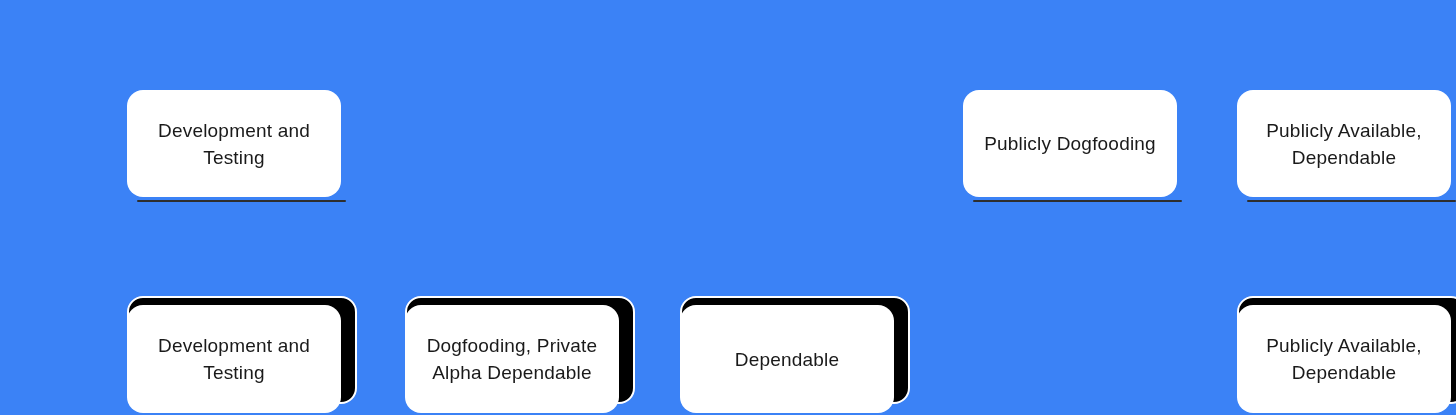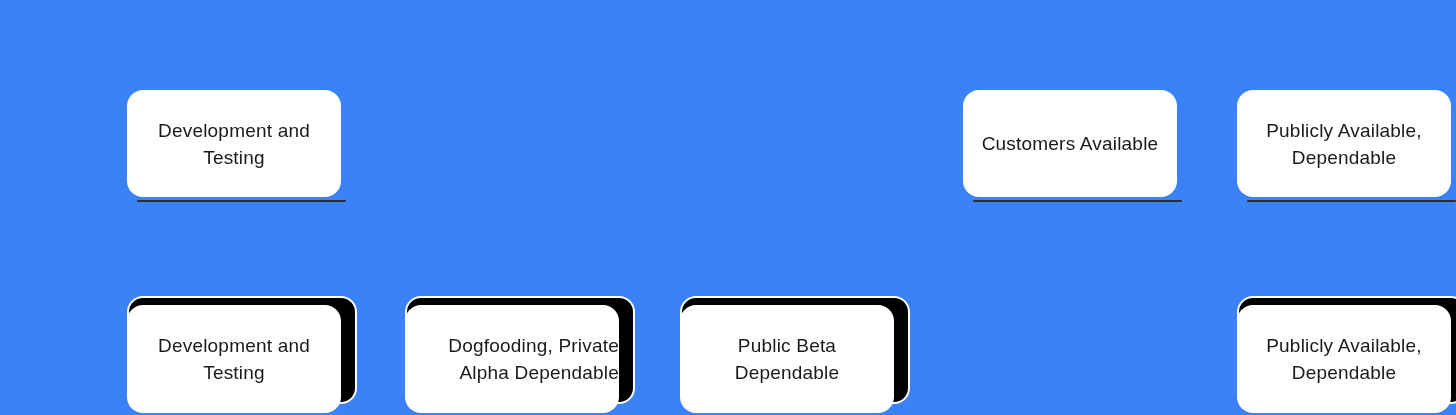--- a/index.html
+++ b/index.html
@@ -54,40 +54,40 @@
     background: #000000;
     border: 2px solid #ffffff;
     border-radius: 16px;
     box-sizing: border-box;
   }
   
   .b0 { left: 127px;  top: 90px; }
   .b1 { left: 963px;  top: 90px; }
   .b2 { left: 1237px; top: 90px; }
   .b3 { left: 127px;  top: 305px; height: 108px; }
-  .b4 { left: 405px;  top: 305px; height: 108px; align-items: flex-end; }
+  .b4 { left: 405px;  top: 305px; height: 108px; }
   .b5 { left: 680px;  top: 305px; height: 108px; }
   .b6 { left: 1237px; top: 305px; height: 108px; }
   .g3 { left: 127px;  top: 296px; }
   .g4 { left: 405px;  top: 296px; }
   .g5 { left: 680px;  top: 296px; }
   .g6 { left: 1237px; top: 296px; }
 </style>
 </head>
 <body>
 
 <div class="canvas">
 
   <div class="box row-top b0">
     <span class="line">Development and</span>
     <span class="line">Testing</span>
   </div>
 
   <div class="box row-top b1">
-    <span class="line">Customers Available</span>
+    <span class="line">Publicly Dogfooding</span>
     <span class="line"></span>
   </div>
 
   <div class="box row-top b2">
     <span class="line">Publicly Available,</span>
     <span class="line">Dependable</span>
   </div>
 
   <div class="ghost g3"></div>
   <div class="box b3">
@@ -96,21 +96,20 @@
   </div>
 
   <div class="ghost g4"></div>
   <div class="box b4">
     <span class="line">Dogfooding, Private</span>
     <span class="line">Alpha Dependable</span>
   </div>
 
   <div class="ghost g5"></div>
   <div class="box b5">
-    <span class="line">Public Beta</span>
     <span class="line">Dependable</span>
   </div>
 
   <div class="ghost g6"></div>
   <div class="box b6">
     <span class="line">Publicly Available,</span>
     <span class="line">Dependable</span>
   </div>
 
 </div>

